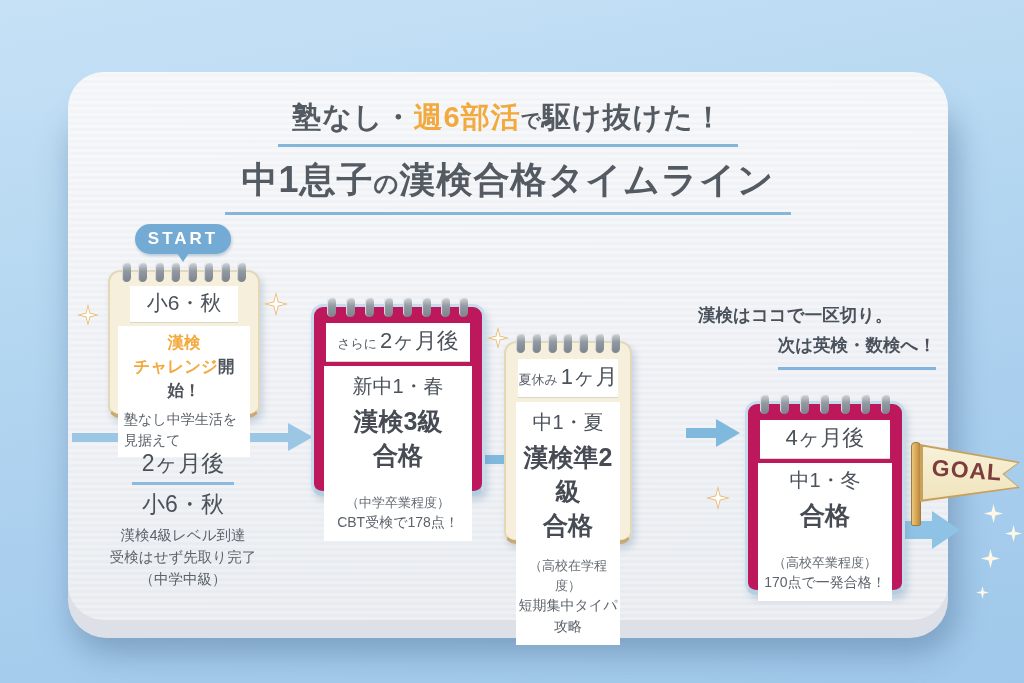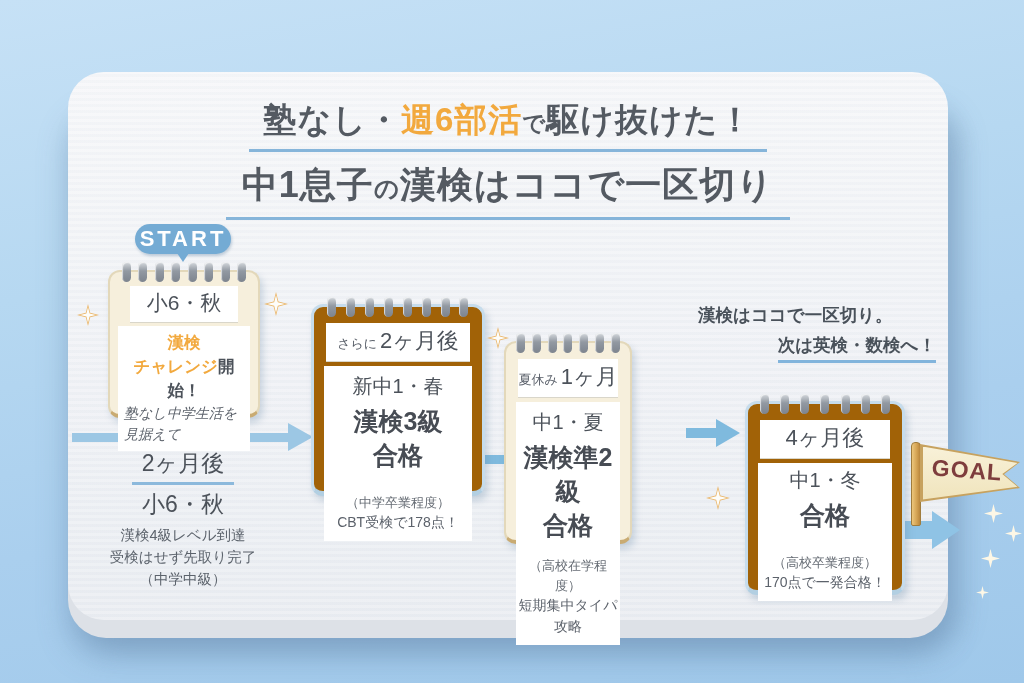--- a/index.html
+++ b/index.html
@@ -22,45 +22,45 @@
     background:linear-gradient(178deg,#f6f7f9 0%,#eff1f5 55%,#e9ecf1 100%);
   }
   .board .texture {
     position:absolute; inset:0; border-radius:36px;
     background:repeating-linear-gradient(0deg, rgba(255,255,255,.35) 0 3px, rgba(205,214,224,.14) 3px 6px);
     opacity:.5;
   }
 
   
   .title { position:absolute; left:68px; top:98px; width:880px; text-align:center; color:#545a62; }
-  .title .l1 { display:inline-block; font-size:33px; font-weight:bold; letter-spacing:1px;
+  .title .l1 { display:inline-block; font-size:29px; font-weight:bold; letter-spacing:1px;
                padding:0 14px 6px; border-bottom:3.5px solid #86b5da; }
   .title .l2 { display:inline-block; font-size:36px; font-weight:bold; letter-spacing:1px;
                margin-top:9px; padding:0 16px 7px; border-bottom:3.5px solid #86b5da; }
   .hl { color:#f2a93e; }
   .particle { font-size:.68em; font-weight:bold; }
 
   
   .start-badge {
     position:absolute; left:135px; top:224px; width:96px; height:30px;
     background:#74abd4; border-radius:15px; color:#fff;
-    font-size:22px; font-weight:bold; letter-spacing:3px;
+    font-size:17px; font-weight:bold; letter-spacing:3px;
     display:flex; align-items:center; justify-content:center;
     box-shadow:1px 2px 3px rgba(90,125,160,.35);
   }
   .start-badge::after {
     content:""; position:absolute; left:42px; bottom:-8px;
     border-left:6px solid transparent; border-right:6px solid transparent;
     border-top:9px solid #74abd4;
   }
 
   
   .card { position:absolute; border-radius:12px; box-shadow:3px 5px 7px rgba(105,140,170,.30); }
   .card.cream { background:#f6efdc; border:2px solid #e3d8ba; border-bottom:4px solid #c9ab72; }
-  .card.white { background:#a16207; border:3px solid #c6dcec; border-bottom:5px solid #b2cfe2; }
+  .card.white { background:#be185d; border:3px solid #c6dcec; border-bottom:5px solid #b2cfe2; }
   .rings { position:absolute; top:-10px; left:8%; width:84%; display:flex; justify-content:space-between; }
   .rings i {
     width:9px; height:20px; border-radius:5px;
     background:linear-gradient(180deg,#d6dade 0%,#9299a2 45%,#7d848e 100%);
     box-shadow:inset 1px 1px 1px rgba(255,255,255,.7);
   }
   .card-header {
     margin:16px 12px 0; background:#fff; text-align:center;
     font-size:22px; color:#4c525a; padding:3px 0 5px;
     border-bottom:1.5px solid #d9d6ca;
@@ -71,42 +71,42 @@
     padding:7px 2px 8px; color:#4c525a;
   }
   .date-line { font-size:20px; margin-bottom:5px; }
   .level-line { font-size:25px; font-weight:bold; color:#474c54; line-height:1.35; }
   .pass-line  { font-size:25px; font-weight:bold; color:#474c54; line-height:1.35; margin-bottom:5px; }
   .small-note { font-size:13px; color:#676d75; line-height:1.5;margin-top:20px; }
   .small-note2{ font-size:14px; color:#5c626b; line-height:1.5; }
 
   
   .c1-line { font-size:16.5px; font-weight:bold; line-height:1.45; }
-  .c1-gray { font-size:14px; color:#5c626b; text-align:left; line-height:1.5; padding-left:4px;font-style:italic; }
+  .c1-gray { font-size:14px; color:#5c626b; text-align:left; line-height:1.5; margin-top:6px; padding-left:4px; }
 
   
   .tl-shaft { position:absolute; background:#9cc7e4; }
   .tl-head  { position:absolute; width:0; height:0; }
   .stem { position:absolute; left:175px; top:416px; width:9px; height:22px; background:#6aa1c5; }
   .node {
     position:absolute; left:171px; top:428px; width:18px; height:18px;
     background:#faf8f0; border-radius:50%; box-shadow:1px 2px 3px rgba(90,120,150,.45);
   }
 
   
   .milestone { position:absolute; left:80px; top:448px; width:206px; text-align:center; color:#4c525a; }
   .milestone .dur { display:inline-block; font-size:23px; padding:0 10px 3px; border-bottom:3px solid #8cb9dc; }
   .milestone .dat { font-size:23px; margin-top:4px; }
   .milestone .nt  { font-size:14.5px; color:#5c636c; line-height:1.5; margin-top:5px; }
 
   
   .side-note { position:absolute; left:698px; top:303px; width:238px; color:#49515a; font-weight:bold; }
   .side-note .n1 { font-size:17.5px; text-align:left; }
   .side-note .n2 { font-size:17.5px; text-align:right; margin-top:6px; }
-  .side-note .n2 span { display:inline-block; padding-bottom:3px; border-bottom:3px solid #82b4dc; }
+  .side-note .n2 span { display:inline-block; padding-bottom:10px; border-bottom:3px solid #82b4dc; }
 
   
   .flag-pole {
     position:absolute; left:911px; top:442px; width:10px; height:84px;
     background:linear-gradient(90deg,#ecc67c,#d3a253 60%,#b9863d);
     border:1px solid #a07c3c; border-radius:4px 4px 2px 2px;
   }
   .pennant-outer {
     position:absolute; left:920px; top:444px; width:100px; height:58px;
     background:#c7a25f;
@@ -135,21 +135,21 @@
 <div class="board-depth"></div>
 <div class="board">
   <div class="texture"></div>
 </div>
 
 <div class="title">
   <div>
     <span class="l1"><span>塾なし・</span><span class="hl">週6部活</span><span class="particle">で</span><span>駆け抜けた！</span></span>
   </div>
   <div>
-    <span class="l2"><span>中1息子</span><span class="particle">の</span><span>漢検はココで一区切り</span></span>
+    <span class="l2"><span>中1息子</span><span class="particle">の</span><span>漢検合格タイムライン</span></span>
   </div>
 </div>
 
 <div class="start-badge">
   <span>START</span>
 </div>
 
 <div class="tl-shaft" style="left:72px; top:433px; width:216px; height:9px;"></div>
 <div class="tl-head" style="left:288px; top:423px; border-top:14px solid transparent; border-bottom:14px solid transparent; border-left:25px solid #9cc7e4;"></div>
 <div class="stem"></div>

